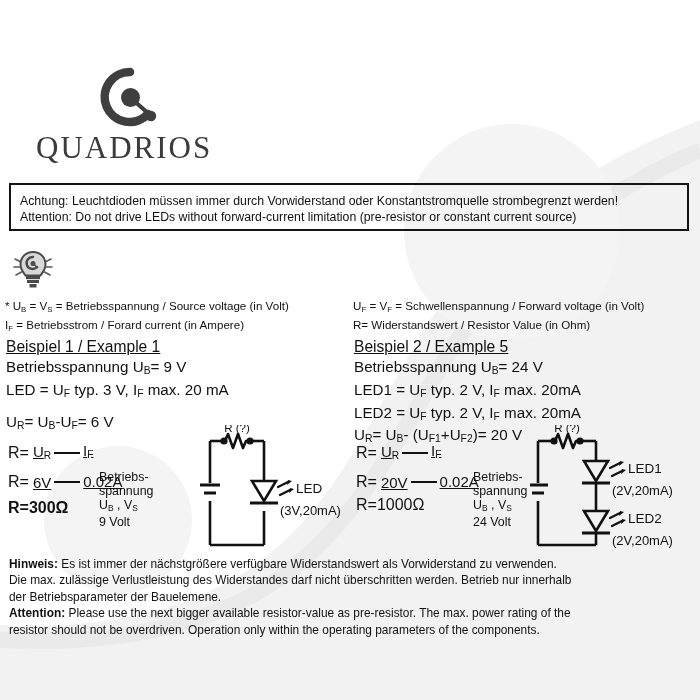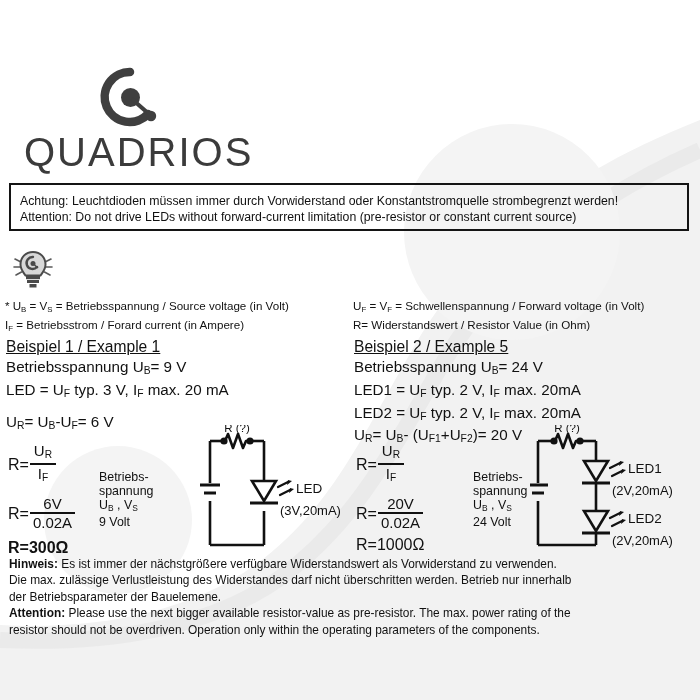--- a/index.html
+++ b/index.html
@@ -11,24 +11,24 @@
     overflow:hidden;
     position:relative;
   }
   #page{position:relative;width:700px;height:700px;overflow:hidden;}
 
   
   .wm{position:absolute;pointer-events:none;z-index:0;}
   .wm svg{display:block;}
   #logo-mark{position:absolute;left:99px;top:66px;}
   #logo-word{
-    position:absolute;left:24px;top:130px;
-    font-size:40px;letter-spacing:2.0px;
+    position:absolute;left:36px;top:130px;
+    font-size:31px;letter-spacing:2.0px;
     color:#3b3b3b;font-weight:400;
-    font-family:Liberation Sans, sans-serif;
+    font-family:Liberation Serif, serif;
   }
 
   
   #warning-box{
     position:absolute;left:9px;top:183px;width:680px;height:48px;
     border:2px solid #141414;background:transparent;
     box-sizing:border-box;z-index:3;
   }
   #warning-box .wl{
     position:absolute;left:9px;font-size:12.3px;white-space:nowrap;color:#111;
@@ -59,21 +59,21 @@
   .ex-line{font-size:15.2px;white-space:nowrap;line-height:18.5px;color:#111;}
 
   sub{font-size:0.68em;vertical-align:-0.22em;}
 
   
   .formula{position:absolute;z-index:3;}
   #f1{left:8px;top:443px;}
   #f2{left:356px;top:443px;}
   .frow{display:flex;align-items:center;font-size:16px;color:#111;margin-bottom:5px;}
   .frow .lhs{font-size:16px;}
-  .frac{display:inline-flex;flex-direction:column;align-items:center;margin-left:1px;}
+  .frac{display:inline-flex;flex-direction:row;align-items:center;margin-left:1px;text-decoration:underline;}
   .frac .num{font-size:15px;padding:0 3px;line-height:15px;}
   .frac .bar{height:2px;background:#111;width:100%;min-width:26px;margin:1px 0;}
   .frac .den{font-size:15px;padding:0 3px;line-height:16px;}
   .fres{font-size:16px;color:#111;white-space:nowrap;}
 
   
   .batt-label{position:absolute;font-size:12.4px;line-height:14px;color:#111;z-index:3;white-space:nowrap;}
   #batt1-label{left:99px;top:470px;}
   #batt2-label{left:473px;top:470px;}
 

